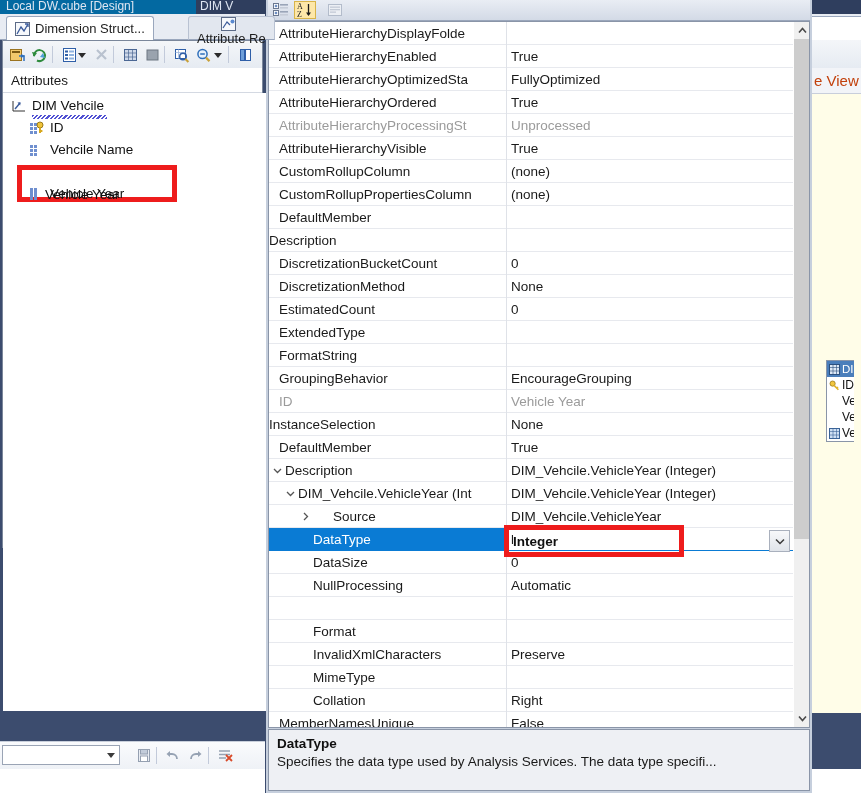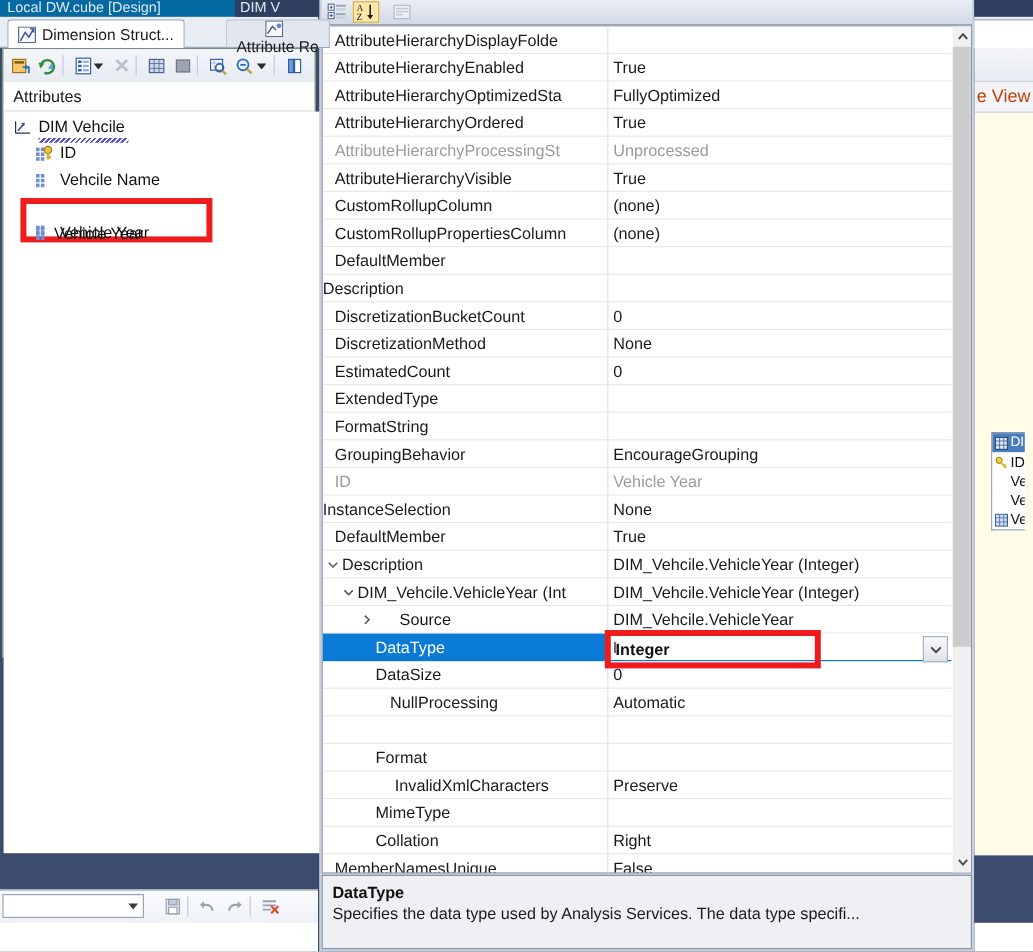--- a/index.html
+++ b/index.html
@@ -530,35 +530,35 @@
           <div class="pname" style="padding-left:44px">DataType</div>
           <div class="pval bold" style="background:#ffffff;">Integer</div>
         </div>
 
         <div class="prow" style="top:529px">
             <div class="pname" style="padding-left:44px">DataSize</div>
             <div class="vsep"></div>
             <div class="pval">0</div>
           </div>
         <div class="prow" style="top:552px">
-            <div class="pname" style="padding-left:56px">NullProcessing</div>
+            <div class="pname" style="padding-left:44px">NullProcessing</div>
             <div class="vsep"></div>
             <div class="pval">Automatic</div>
           </div>
         <div class="prow" style="top:575px">
             <div class="vsep"></div>
             <div class="pval"></div>
           </div>
         <div class="prow" style="top:598px">
             <div class="pname" style="padding-left:44px">Format</div>
             <div class="vsep"></div>
             <div class="pval"></div>
           </div>
         <div class="prow" style="top:621px">
-            <div class="pname" style="padding-left:60px">InvalidXmlCharacters</div>
+            <div class="pname" style="padding-left:44px">InvalidXmlCharacters</div>
             <div class="vsep"></div>
             <div class="pval">Preserve</div>
           </div>
         <div class="prow" style="top:644px">
             <div class="pname" style="padding-left:44px">MimeType</div>
             <div class="vsep"></div>
             <div class="pval"></div>
           </div>
         <div class="prow" style="top:667px">
             <div class="pname" style="padding-left:44px">Collation</div>

